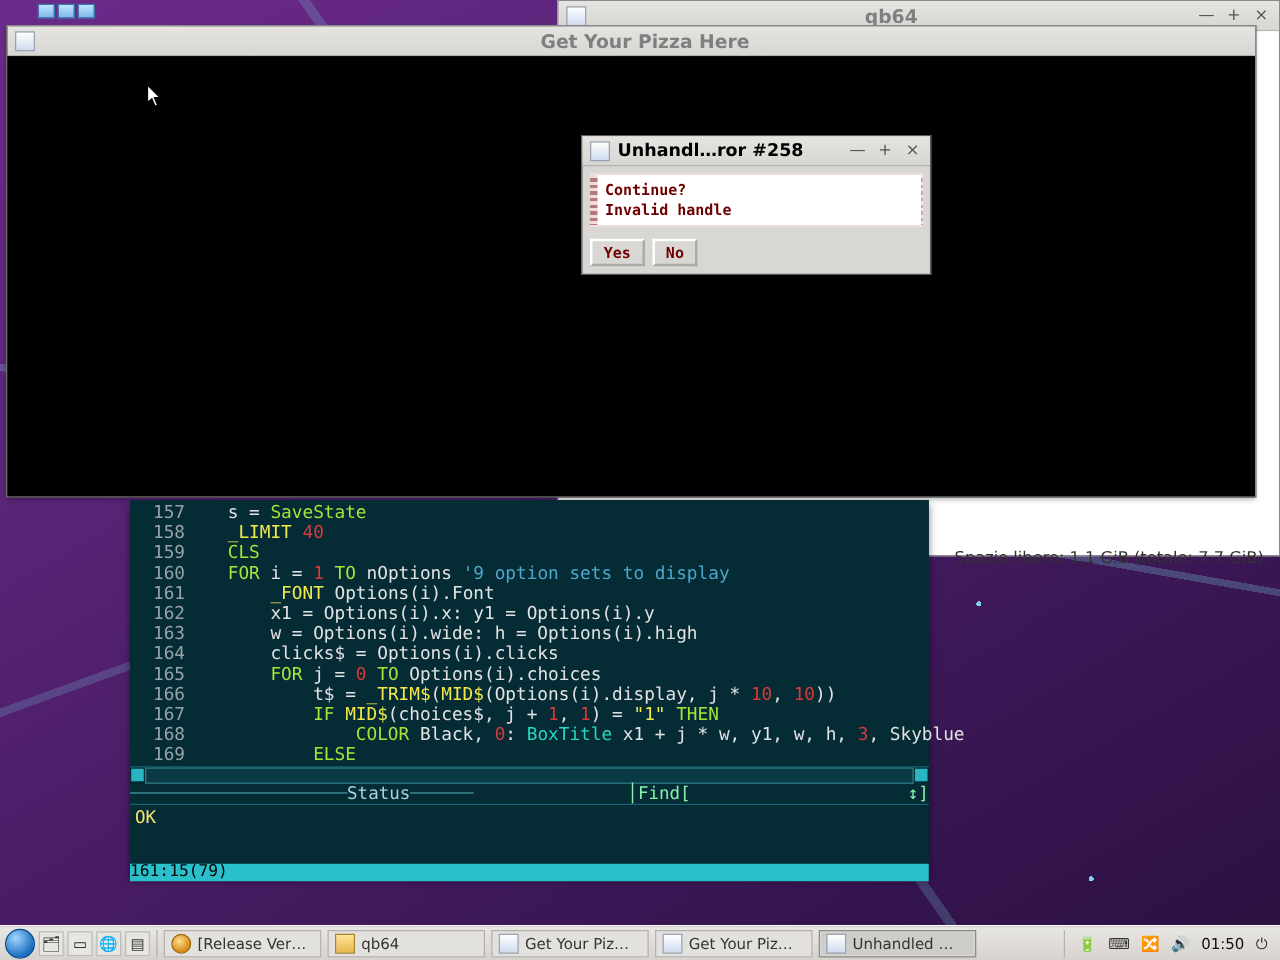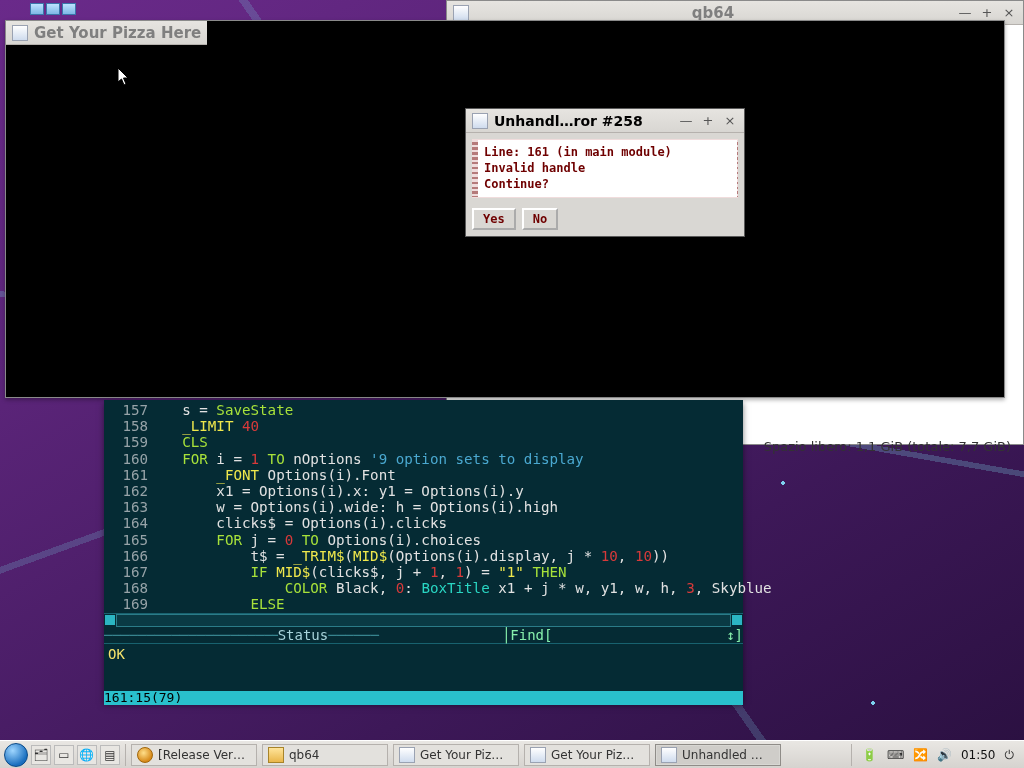--- a/index.html
+++ b/index.html
@@ -57,21 +57,21 @@
   }
   .qb64body {
     flex: 1 1 auto; background: #ffffff; padding: 8px 10px;
     font-size: 13px; color: #333;
   }
 
   
   .pizzawin {
     position: absolute; left: 5px; top: 20px; width: 1000px; height: 378px;
     border: 1px solid #8a8a8a; background: #000;
-    display: flex; flex-direction: row;
+    display: flex; flex-direction: column;
     box-shadow: 0 2px 4px rgba(0,0,0,.3);
   }
   .pizzawin .body { flex: 1 1 auto; background: #000; }
 
   
   .errdlg {
     position: absolute; left: 465px; top: 108px; width: 280px;
     border: 1px solid #5a5a5a; background: #d9d7d3;
     box-shadow: 3px 3px 5px rgba(0,0,0,0.45);
   }
@@ -221,43 +221,42 @@
     <span class="wicon"></span>
     <span class="title">Unhandl…ror #258</span>
     <span class="btns">
       <span class="tbtn">—</span>
       <span class="tbtn">+</span>
       <span class="tbtn">×</span>
     </span>
   </div>
   <div class="errbody">
     <div class="errmsg">
-      <div>Line: 161 (in main module)</div>
+      <div>Continue?</div>
       <div>Invalid handle</div>
-      <div>Continue?</div>
     </div>
   </div>
   <div class="errbtns">
     <button class="dlg-btn">Yes</button>
     <button class="dlg-btn">No</button>
   </div>
 </div>
 
 <div class="editor">
 <pre><span class="gut">157</span>    <span class="ws">s = </span><span class="kw">SaveState</span>
 <span class="gut">158</span>    <span class="builtin">_LIMIT </span><span class="num">40</span>
 <span class="gut">159</span>    <span class="kw">CLS</span>
 <span class="gut">160</span>    <span class="kw">FOR</span><span class="ws"> i = </span><span class="num">1</span><span class="kw"> TO</span><span class="ws"> nOptions </span><span class="cmt">'9 option sets to display</span>
 <span class="gut">161</span>        <span class="builtin">_FONT</span><span class="ws"> Options(i).Font</span>
 <span class="gut">162</span>        <span class="ws">x1 = Options(i).x: y1 = Options(i).y</span>
 <span class="gut">163</span>        <span class="ws">w = Options(i).wide: h = Options(i).high</span>
 <span class="gut">164</span>        <span class="ws">clicks$ = Options(i).clicks</span>
 <span class="gut">165</span>        <span class="kw">FOR</span><span class="ws"> j = </span><span class="num">0</span><span class="kw"> TO</span><span class="ws"> Options(i).choices</span>
 <span class="gut">166</span>            <span class="ws">t$ = </span><span class="builtin">_TRIM$</span><span class="ws">(</span><span class="builtin">MID$</span><span class="ws">(Options(i).display, j * </span><span class="num">10</span><span class="ws">, </span><span class="num">10</span><span class="ws">))</span>
-<span class="gut">167</span>            <span class="kw">IF </span><span class="builtin">MID$</span><span class="ws">(clicks$, j + </span><span class="num">1</span><span class="ws">, </span><span class="num">1</span><span class="ws">) = </span><span class="str">"1"</span><span class="kw"> THEN</span>
+<span class="gut">167</span>            <span class="kw">IF </span><span class="builtin">MID$</span><span class="ws">(choices$, j + </span><span class="num">1</span><span class="ws">, </span><span class="num">1</span><span class="ws">) = </span><span class="str">"1"</span><span class="kw"> THEN</span>
 <span class="gut">168</span>                <span class="kw">COLOR</span><span class="ws"> Black, </span><span class="num">0</span><span class="ws">: </span><span class="id">BoxTitle</span><span class="ws"> x1 + j * w, y1, w, h, </span><span class="num">3</span><span class="ws">, Skyblue</span>
 <span class="gut">169</span>            <span class="kw">ELSE</span></pre>
   <div class="scrollh">
     <span class="dot"></span>
       <div class="track"></div>
       <span class="dot"></span>
   </div>
   <div class="statusbar">
     <span class="dashes">──────────────────────────────────── </span>
     <span class="label">Status</span>

